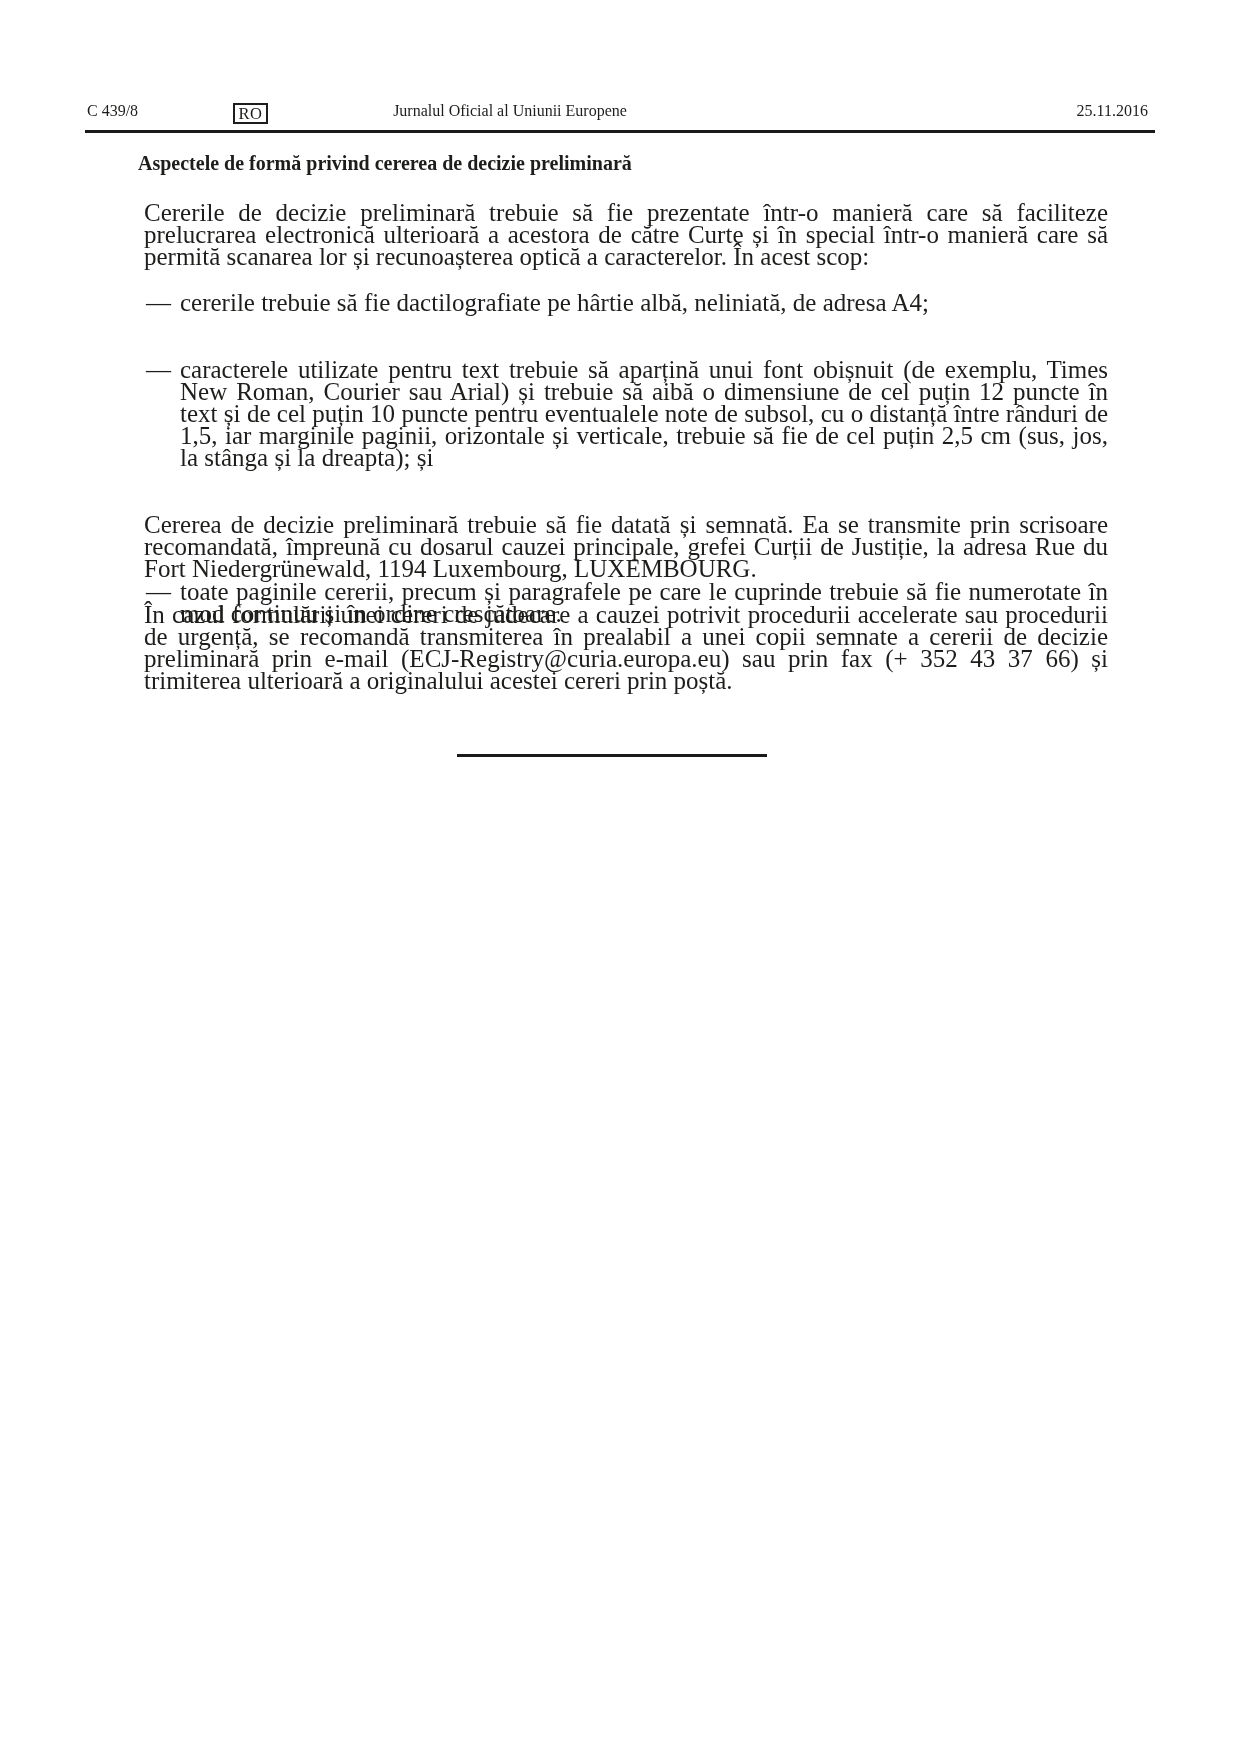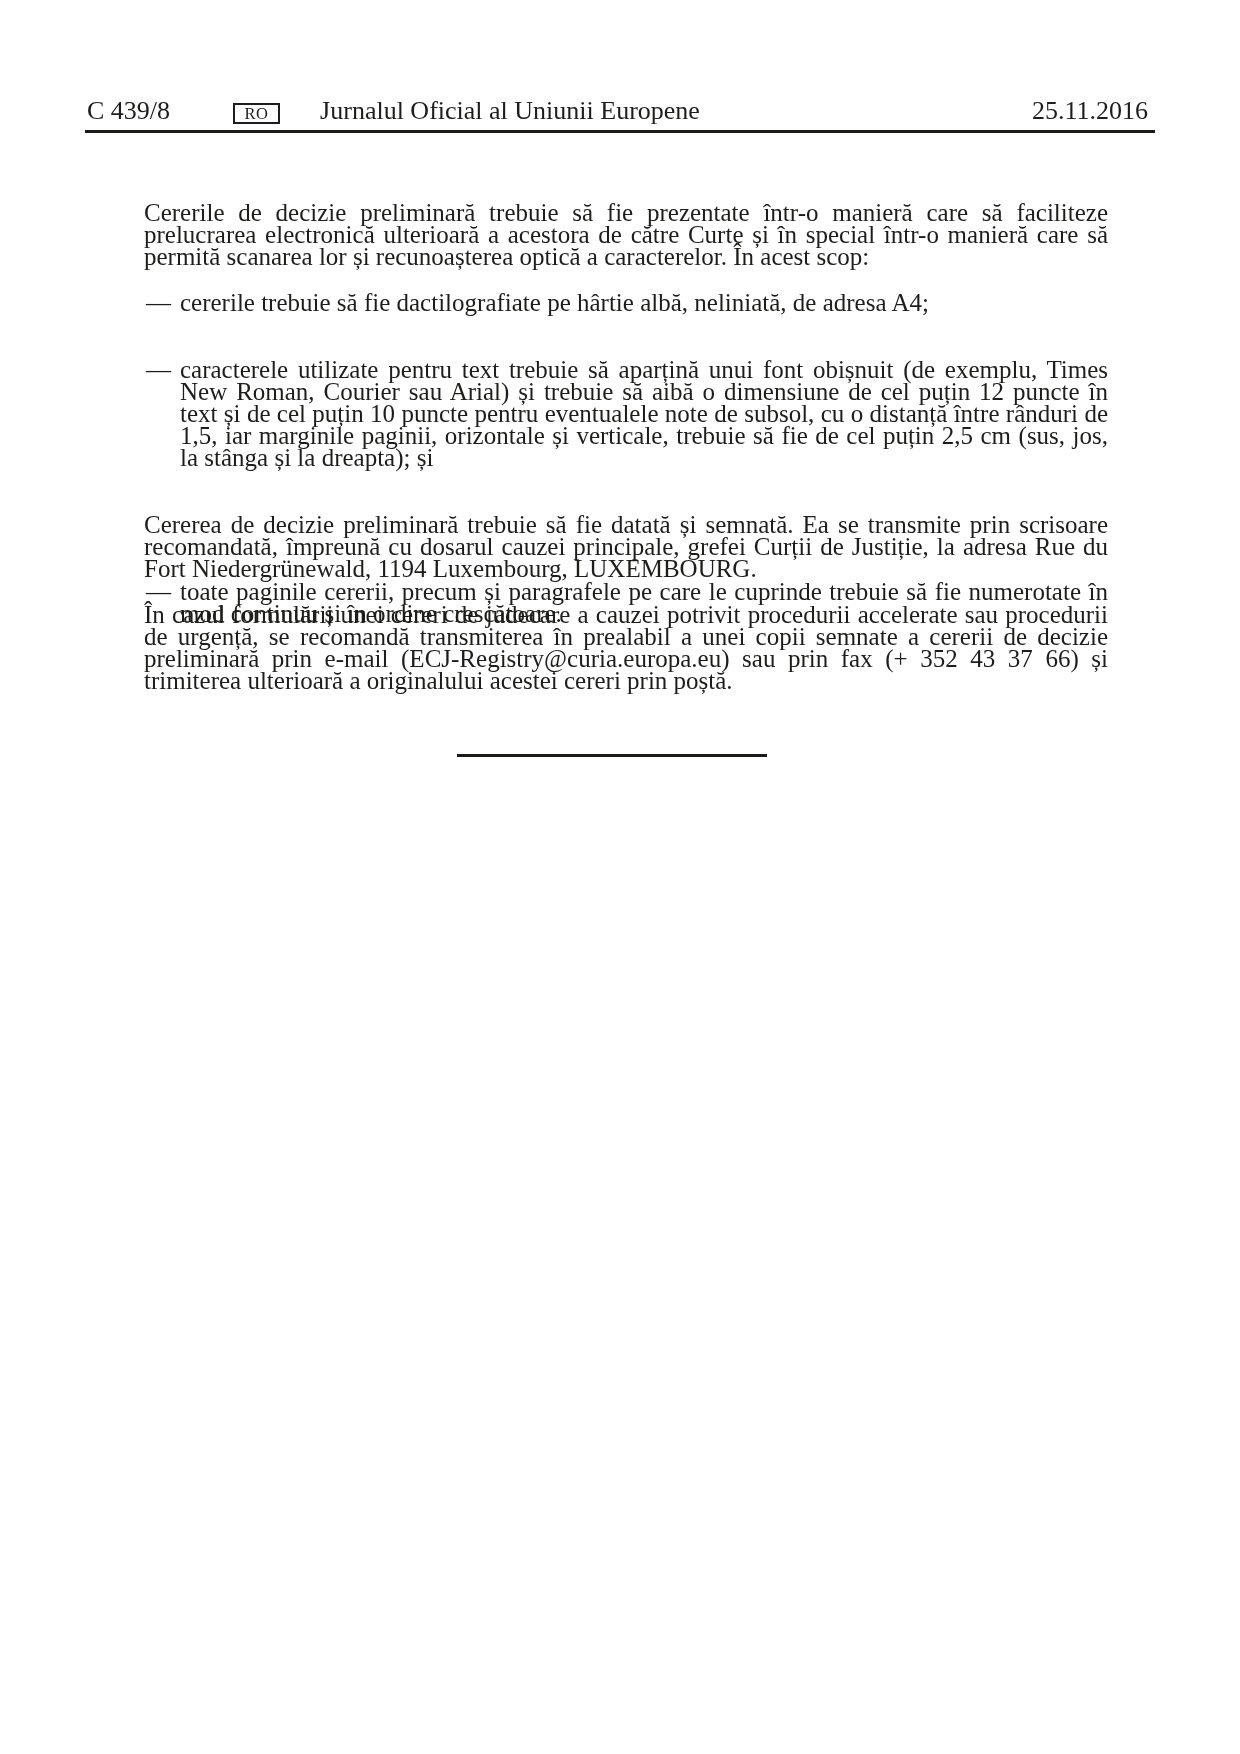--- a/index.html
+++ b/index.html
@@ -13,33 +13,33 @@
     margin: 0 auto;
     background: #ffffff;
     color: #1d1d1b;
     overflow: hidden;
   }
 
   
   .hdr-item {
     position: absolute;
     top: 100px;
-    font-size: 26px;
+    font-size: 16px;
     line-height: 22px;
     white-space: nowrap;
   }
   .hdr-pagenum { left: 87px; }
   .hdr-journal { left: 0; width: 1020px; text-align: center; }
   .hdr-date { right: 92px; text-align: right; }
 
   .ro-box {
     position: absolute;
     left: 233px;
     top: 103px;
-    width: 47px;
+    width: 35px;
     height: 21px;
     border: 2.5px solid #1d1d1b;
     display: flex;
     align-items: center;
     justify-content: center;
     font-size: 16.5px;
     line-height: 16px;
     letter-spacing: 0.5px;
   }
 
@@ -106,20 +106,21 @@
   <div class="ro-box">
     <span>RO</span>
   </div>
 
   <div class="hdr-item hdr-journal">Jurnalul Oficial al Uniunii Europene</div>
 
   <div class="hdr-item hdr-date">25.11.2016</div>
 
   <div class="hdr-rule"></div>
 
+  <div class="blk heading t-heading">Aspectele de formă privind cererea de decizie preliminară</div>
 
   <div class="blk t-intro">Cererile de decizie preliminară trebuie să fie prezentate într-o manieră care să faciliteze prelucrarea electronică ulterioară a acestora de către Curte și în special într-o manieră care să permită scanarea lor și recunoașterea optică a caracterelor. În acest scop:</div>
 
   <div class="blk t-li1 list-item">
     <span class="dash">—</span>
     <span>cererile trebuie să fie dactilografiate pe hârtie albă, neliniată, de adresa A4;</span>
   </div>
 
   <div class="blk t-li2 list-item">
     <span class="dash">—</span>

